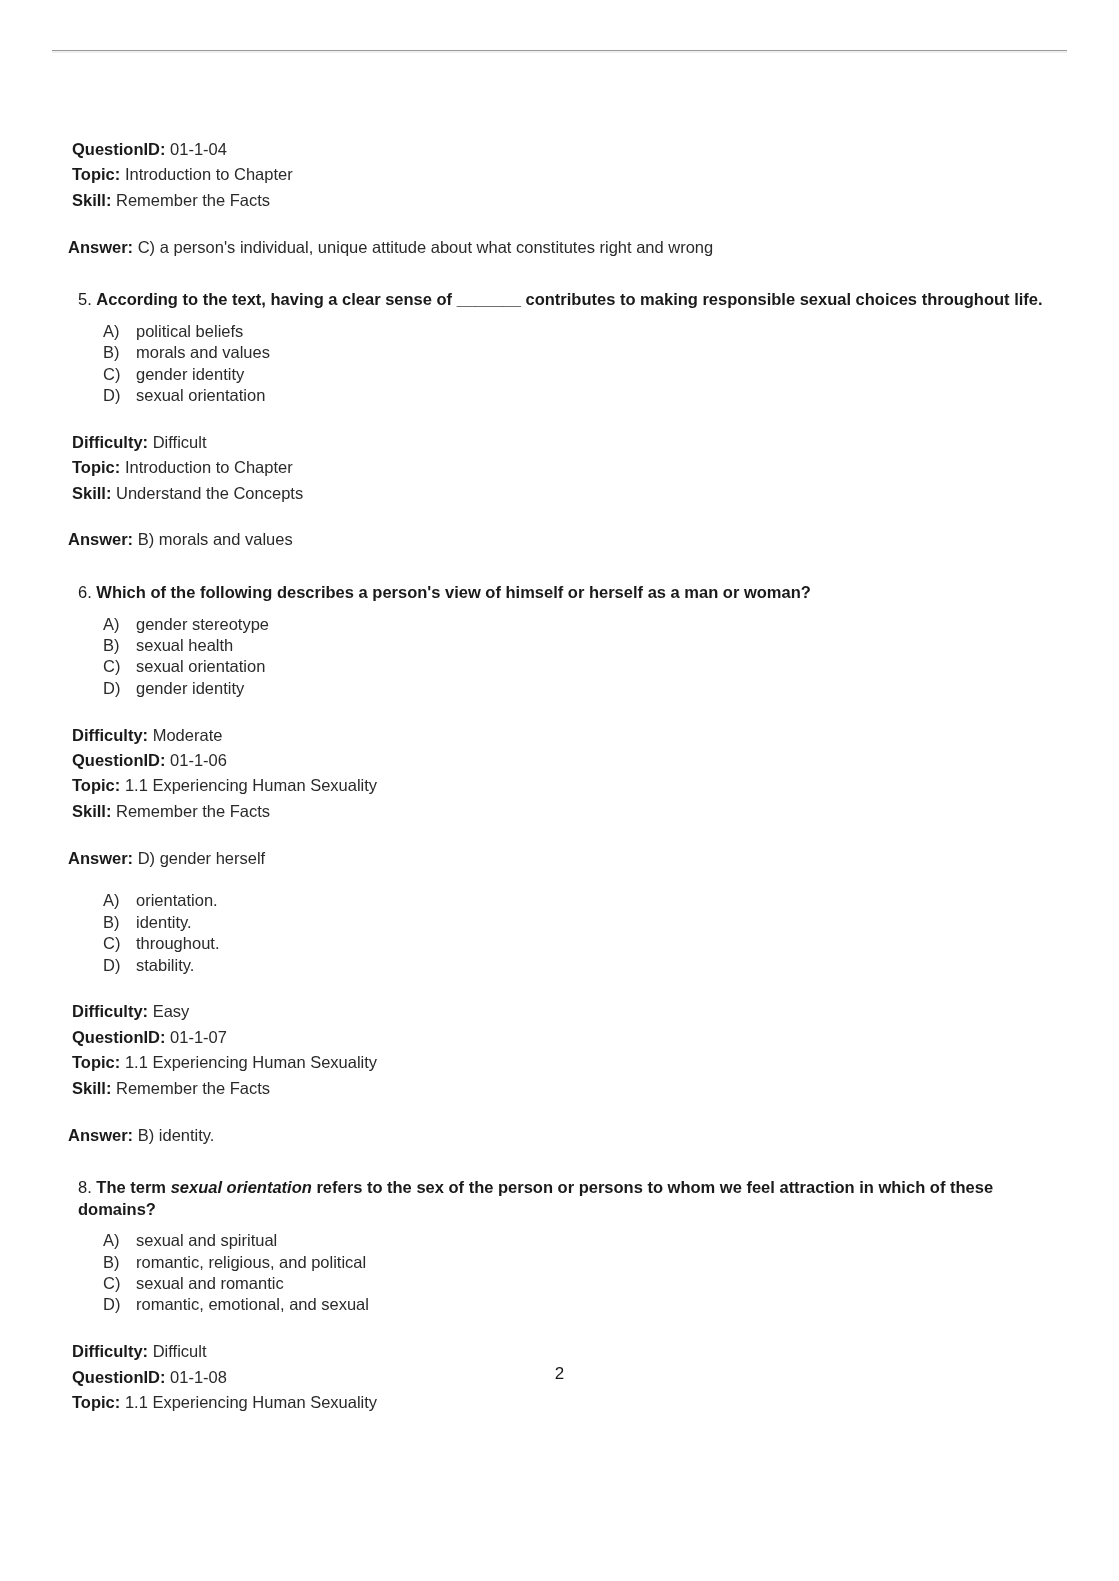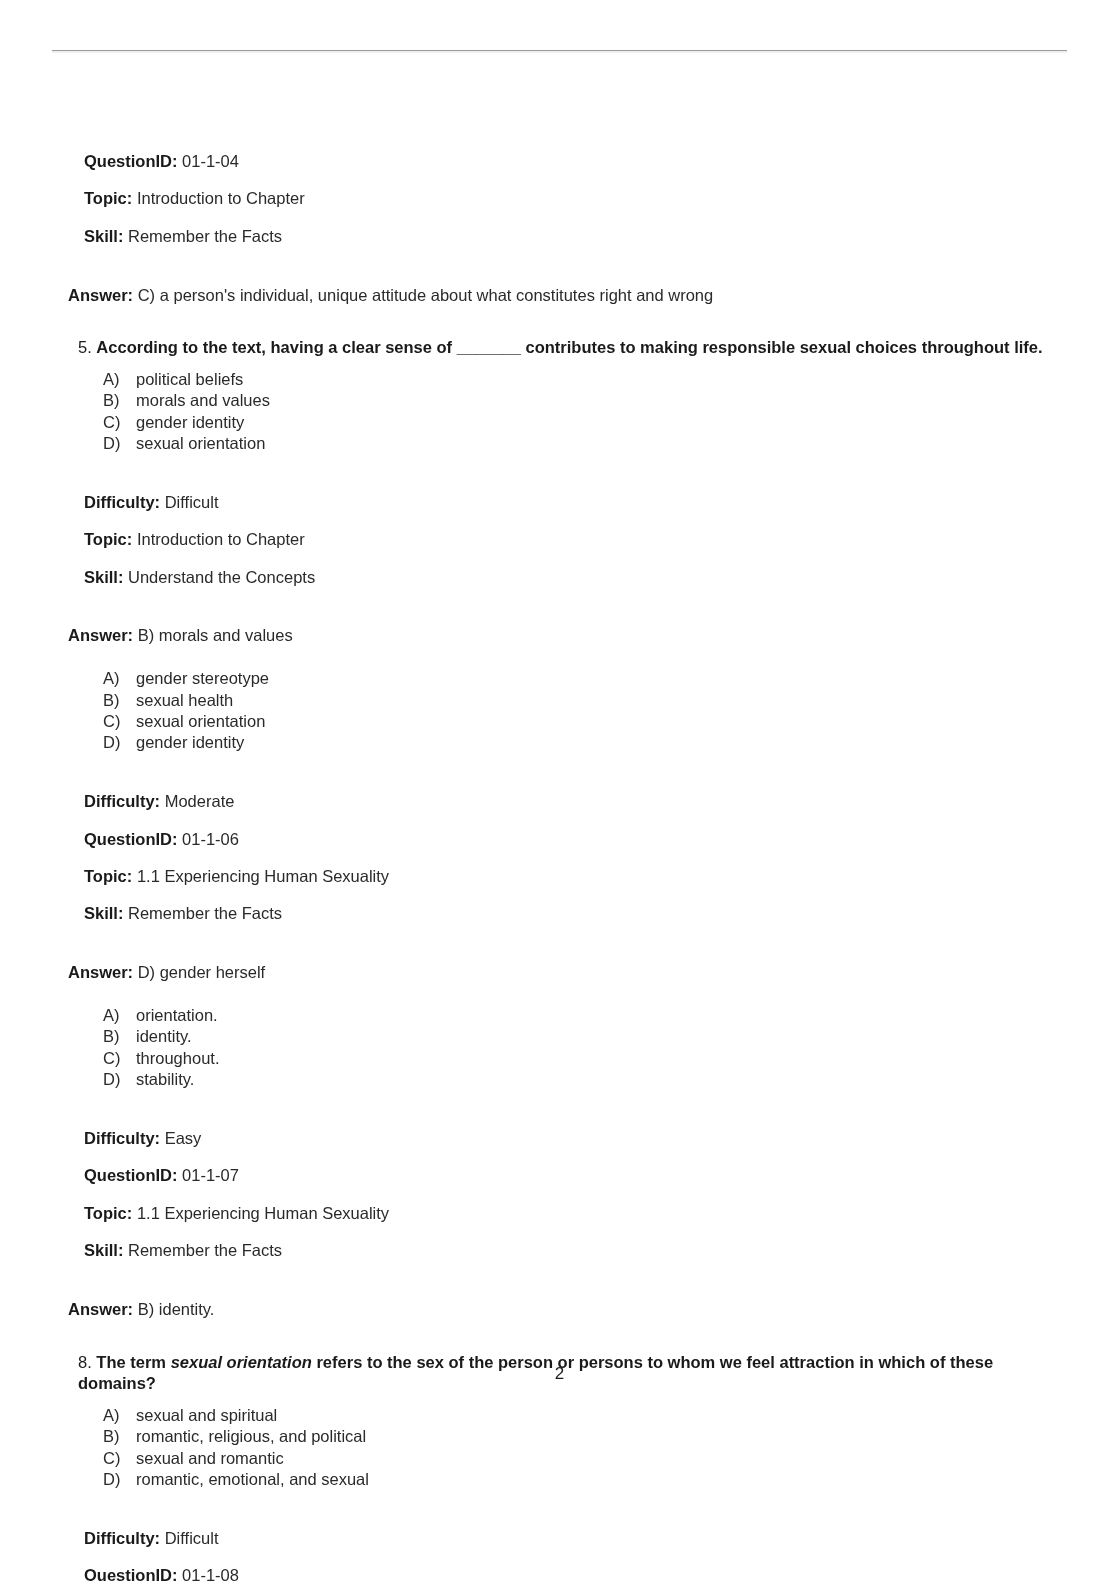--- a/index.html
+++ b/index.html
@@ -26,21 +26,21 @@
       border-bottom: 2px solid #efefef;
     }
     .content {
       position: absolute;
       left: 68px;
       top: 135px;
       width: 990px;
       line-height: 21.4px;
     }
     .meta-line {
-      margin: 16px;
+      margin: 4px;
       white-space: nowrap;
     }
     .meta-label {
       font-weight: bold;
     }
     .meta-value {
       font-weight: normal;
       color: #2a2a2a;
     }
     .gap {
@@ -114,20 +114,21 @@
     <div class="gap"></div>
     <p class="meta-line"><span class="meta-label">Difficulty:</span> <span class="meta-value">Difficult</span></p>
     <p class="meta-line"><span class="meta-label">Topic:</span> <span class="meta-value">Introduction to Chapter</span></p>
     <p class="meta-line"><span class="meta-label">Skill:</span> <span class="meta-value">Understand the Concepts</span></p>
     <div class="gap"></div>
     <p class="answer-line"><span class="meta-label">Answer:</span> <span class="meta-value">B) morals and values</span></p>
   </section>
   <div class="gap"></div>
 
   <section>
+    <p class="question"><span class="q-num">6.</span> <span class="q-text">Which of the following describes a person's view of himself or herself as a man or woman?</span></p>
     <ul class="options">
       <li class="option"><span class="option-letter">A)</span><span>gender stereotype</span></li>
       <li class="option"><span class="option-letter">B)</span><span>sexual health</span></li>
       <li class="option"><span class="option-letter">C)</span><span>sexual orientation</span></li>
       <li class="option"><span class="option-letter">D)</span><span>gender identity</span></li>
     </ul>
     <div class="gap"></div>
     <p class="meta-line"><span class="meta-label">Difficulty:</span> <span class="meta-value">Moderate</span></p>
     <p class="meta-line"><span class="meta-label">QuestionID:</span> <span class="meta-value">01-1-06</span></p>
     <p class="meta-line"><span class="meta-label">Topic:</span> <span class="meta-value">1.1 Experiencing Human Sexuality</span></p>

